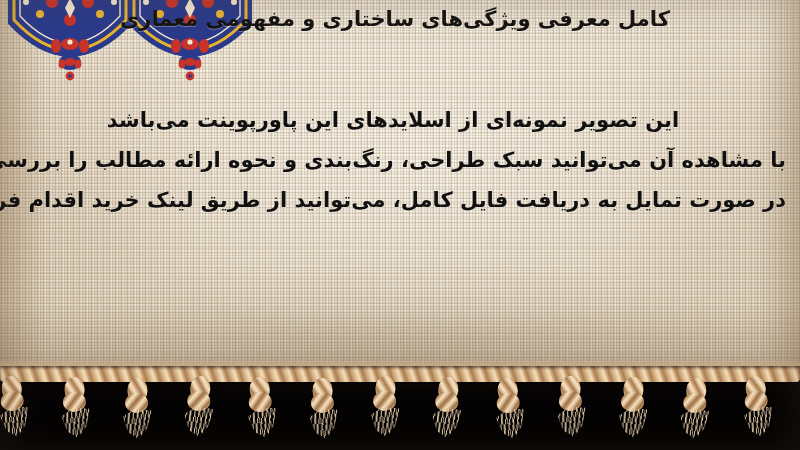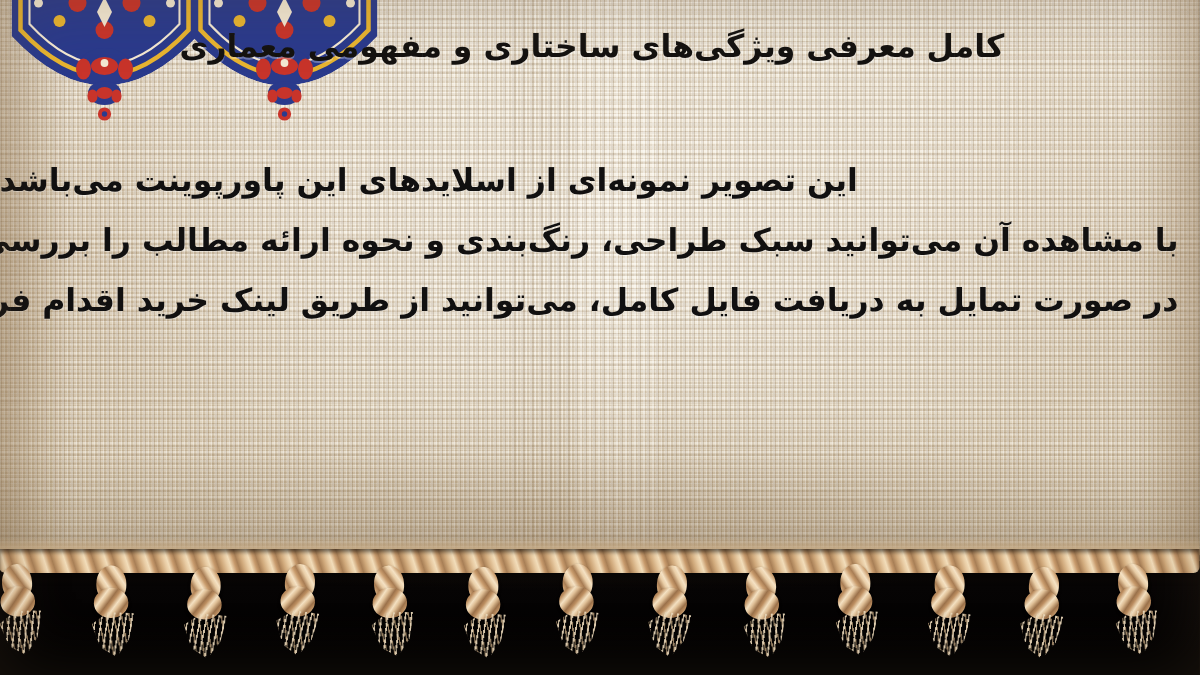--- a/index.html
+++ b/index.html
@@ -59,32 +59,31 @@
   .ornament{position:absolute;top:-42px;width:128px;height:160px;}
   .orn-1{left:6px;}
   .orn-2{left:126px;}
 
   
   .title-block{
     position:absolute;left:0;top:4px;width:800px;
     text-align:center;
     color:#141210;
     direction:rtl;
-    margin-top:12px;
   }
   .title-line{
     font-size:21px;line-height:31px;font-weight:700;
     letter-spacing:0px;
     text-shadow:0 1px 0 rgba(255,255,255,.30);
     padding-right:10px;
   }
 
   .body-block{
     position:absolute;right:14px;top:100px;width:786px;
-    direction:rtl;text-align:left;color:#111010;
+    direction:rtl;text-align:center;color:#111010;
   }
   .body-line{
     font-size:21px;line-height:40px;font-weight:700;
     white-space:nowrap;
     text-shadow:0 1px 0 rgba(255,255,255,.28);
   }
 
   
   .fringe-zone{
     position:absolute;left:0;top:366px;width:800px;height:84px;

